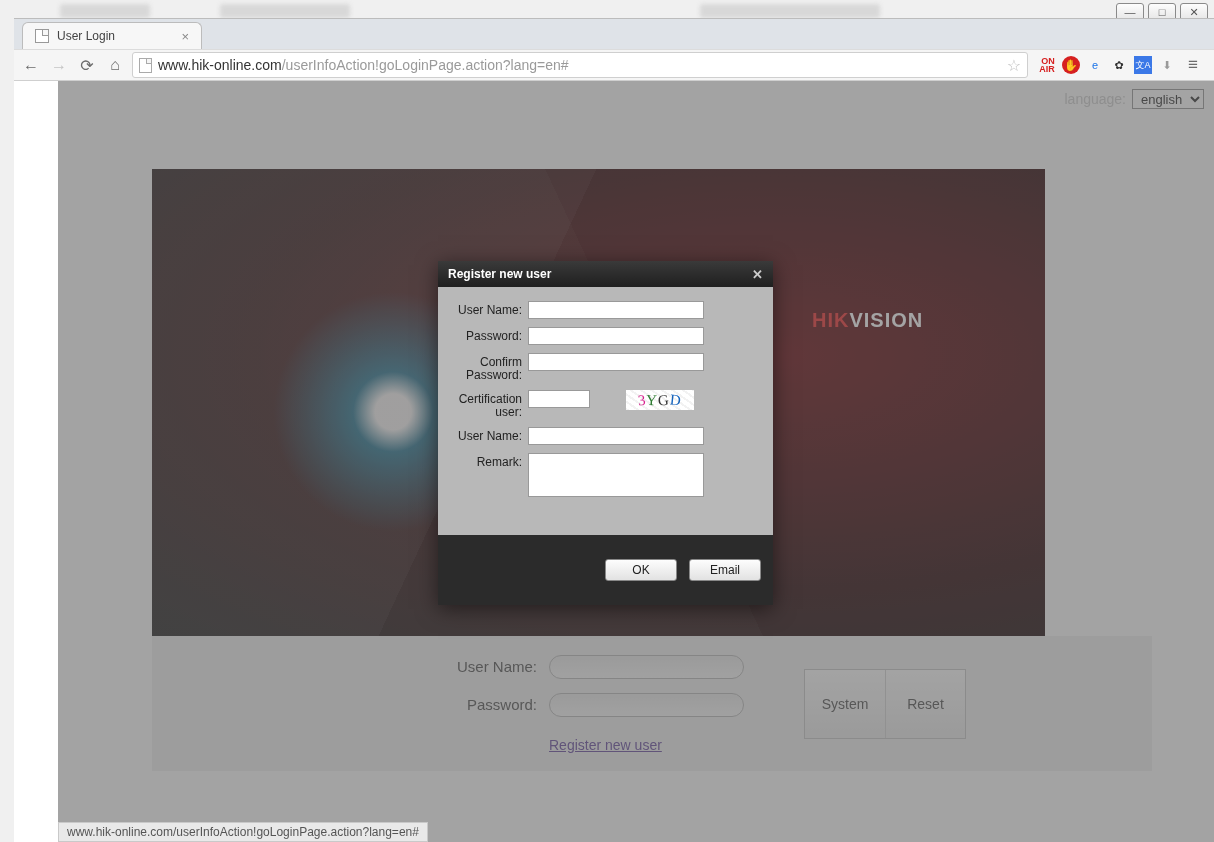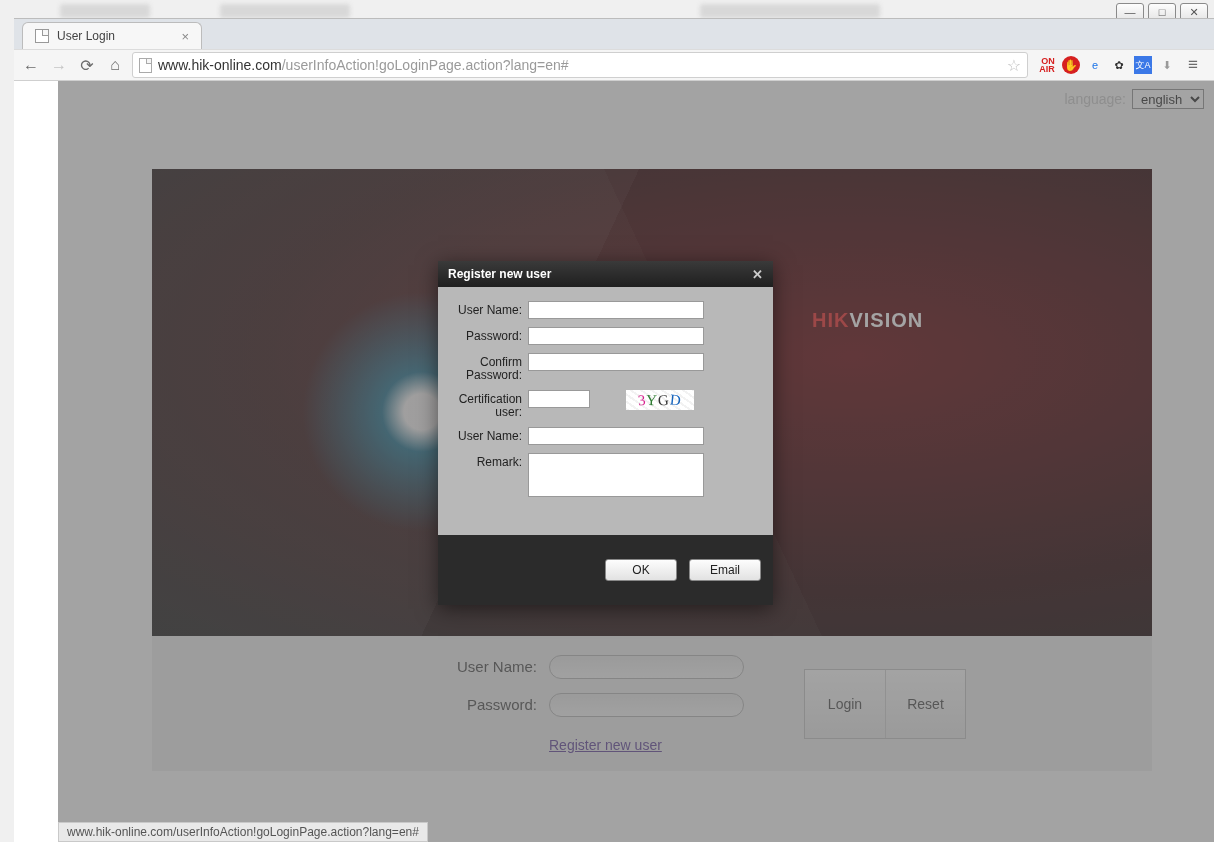--- a/index.html
+++ b/index.html
@@ -164,21 +164,21 @@
   background:#fff;
   border:1px solid #999;
   font-size:13px; color:#333;
   padding:0 4px;
 }
 
 .banner {
   position: absolute;
   top: 88px;
   left: 94px;
-  width: 1000px;
+  width: 893px;
   height: 467px;
   background:
     radial-gradient(circle at 27% 52%, rgba(255,255,255,0.95) 0 18px, rgba(0,200,255,0.5) 40px, rgba(0,0,0,0) 120px),
     radial-gradient(ellipse at 70% 40%, #6b0f14 0%, #2a0b0d 60%, #141414 100%);
   overflow:hidden;
 }
 .banner::before{
   content:"";
   position:absolute; inset:0;
   background:
@@ -408,21 +408,21 @@
             <label>User Name:</label>
             <input type="text" style="">
           </div>
           <div class="login-row">
             <label>Password:</label>
             <input type="password" style="">
           </div>
           <a href="#" class="reg-link">Register new user</a>
         </div>
         <div class="big-buttons">
-          <div class="bbtn">Login</div>
+          <div class="bbtn">System</div>
           <div class="bbtn">Reset</div>
         </div>
       </div>
 
     </div>
 
     <div class="dim-overlay"></div>
 
     <div class="modal">
       <div class="modal-title">

